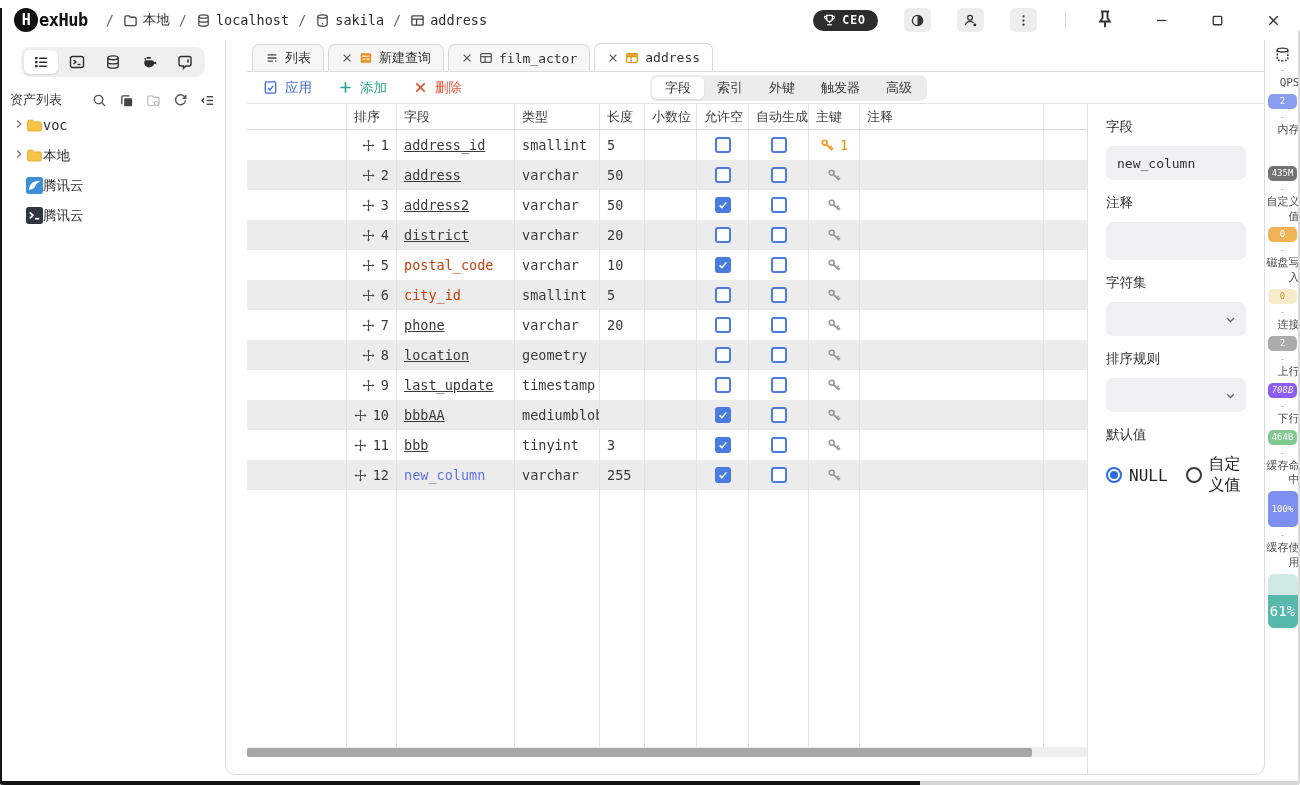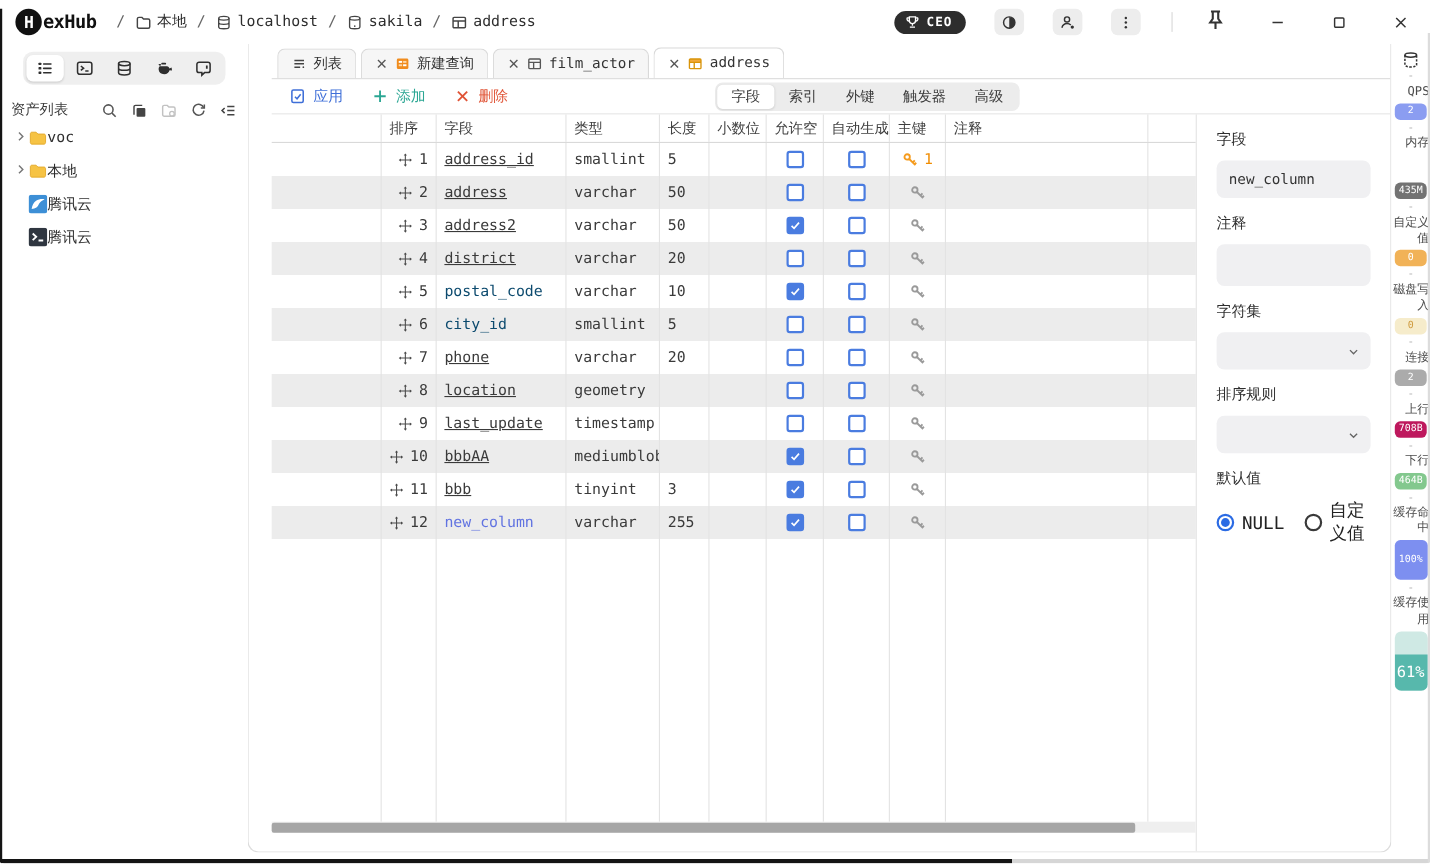--- a/index.html
+++ b/index.html
@@ -78,21 +78,21 @@
   .gridrow { display:grid; grid-template-columns:100px 50px 118px 85px 45px 52px 52px 60px 51px 184px 1fr; }
   .ghead { height:26px; border-bottom:1px solid #d9d9d9; }
   .ghead .gcell { font-size:13px; color:#3f3f3f; }
   .grow { height:30px; }
   .grow.alt { background:#ececec; }
   .gcell { display:flex; align-items:center; padding:0 7px; border-right:1px solid #e3e3e3; overflow:hidden; white-space:nowrap; font-size:13.5px; }
   .gcell:last-child { border-right:none; }
   .cell-center { justify-content:center; }
   .order-cell { gap:6px; padding-left:9px; justify-content:flex-end; }
   .move-ic { width:13px; height:13px; display:inline-flex; flex:none; }
-  .fname-normal { color:#3a3a3a;text-decoration:underline; } .fname-modified { color:#0c4a6e; } .fname-new { color:#6173e1; }
+  .fname-normal { color:#3a3a3a;text-decoration:underline; } .fname-modified { color:#c2410c; } .fname-new { color:#6173e1; }
   .checkbox { width:16px; height:16px; border:2px solid #4a7ce0; border-radius:3px; background:#fff; display:flex; align-items:center; justify-content:center; }
   .checkbox.checked { background:#4a7ce0; border-color:#4a7ce0; }
   .checkbox svg { width:12px; height:12px; }
   .key-ic { width:15px; height:15px; display:inline-flex; }
   .pk-num { color:#f08c00; margin-left:5px; font-size:13.5px; }
   .extender { flex:1; min-height:0; }
   .extender .gcell { height:100%; }
   .hscroll { height:10px; flex:none; background:#efefef; position:relative; }
   .hscroll-thumb { position:absolute; left:0; top:0.5px; height:9px; width:785px; background:#a6a6a6; border-radius:2px; }
   .table-bottom-gap { height:17px; flex:none; }
@@ -110,21 +110,21 @@
   .radio.sel { border-color:#2b6be4; position:relative; }
   .radio.sel::after { content:""; position:absolute; inset:2px; border-radius:50%; background:#2b6be4; }
 
   
   .m-dbicon { width:17px; height:17px; display:inline-flex; margin-bottom:1px; }
   .m-dash { color:#b5b5b5; font-size:10px; line-height:11px; }
   .m-label { text-align:right; line-height:1.35; margin:1px 0 3px; width:34px; color:#4c4c4c; }
   .m-badge { min-width:29px; max-width:33px; padding:1px 2px; border-radius:5px; font-size:9px; text-align:center; color:#fff; line-height:13px; margin-bottom:2px; }
   .m-indigo { background:#8b9df1; } .m-teal { background:#737373;margin-top:25px; } .m-amber { background:#f1b257; }
   .m-pale { background:#f6eccb; color:#cf9b3f; } .m-gray { background:#ababab; }
-  .m-salmon { background:#be185d; } .m-green { background:#83c88e; }
+  .m-salmon { background:#8b5cf6;font-style:italic; } .m-green { background:#83c88e; }
   .m-indigo-tall { background:#7d8ff0; height:36px; display:flex; align-items:center; justify-content:center; width:30px; }
   .m-gauge { position:relative; width:30px; height:54px; border-radius:6px; background:#cfe9e4; overflow:hidden; margin-bottom:2px; }
   .m-gauge-fill { position:absolute; left:0; right:0; bottom:0; background:#57b8ac; }
   .m-gauge-txt { position:absolute; left:0; right:0; bottom:9px; text-align:center; color:#fff; font-size:14px; }
 </style>
 </head>
 <body>
 
 <div class="window">
 

